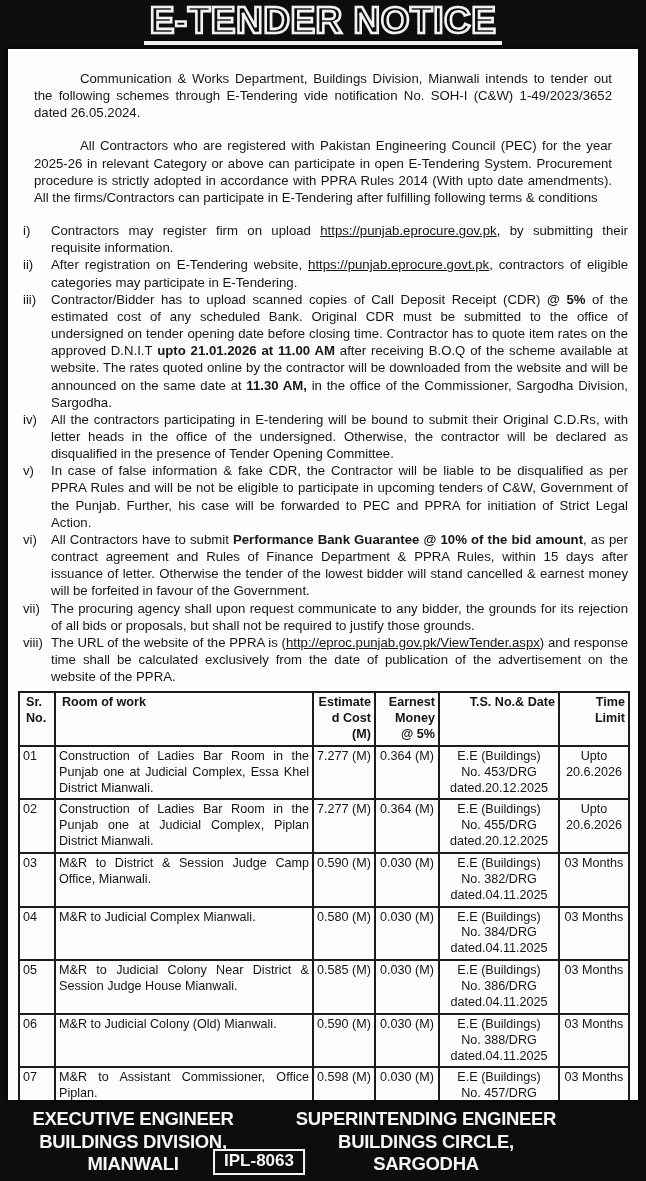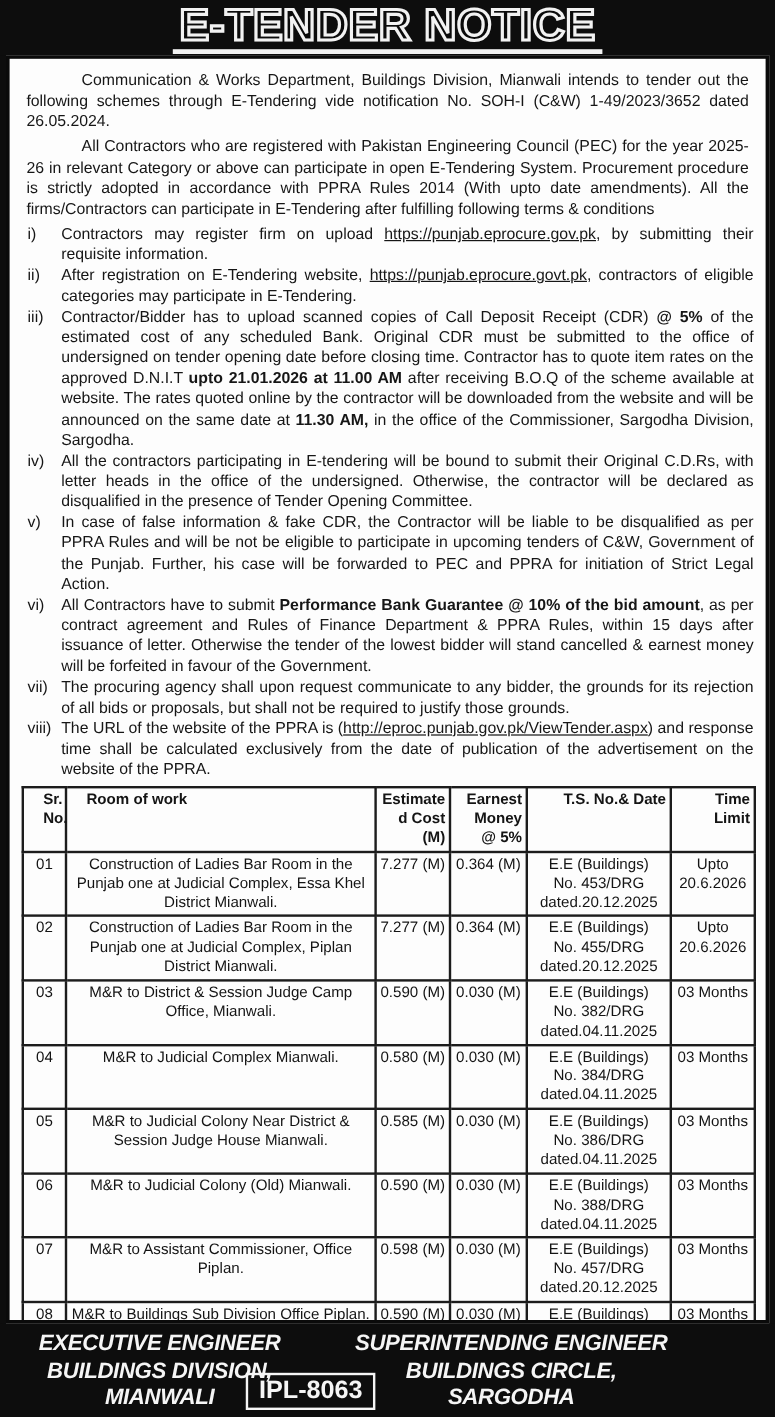--- a/index.html
+++ b/index.html
@@ -36,21 +36,21 @@
   
   .content {
     flex: 1 1 auto;
     margin: 0 5px;
     background: #fdfdfd;
     border: 3px solid #0a0a0a;
     padding: 5px 10px 4px 10px;
     overflow: hidden;
   }
   .para {
-    margin: 4px;
+    margin: 16px;
     font-size: 13.2px; line-height: 1.3;
     text-align: justify;
     text-indent: 46px;
   }
   ol.terms { list-style: none; margin: 1px 0 0 0; padding: 0; }
   ol.terms li {
     position: relative;
     padding-left: 33px;
     font-size: 13.2px; line-height: 1.3;
     text-align: justify;
@@ -66,24 +66,23 @@
     table-layout: fixed;
     margin-top: 6px;
   }
   table.schemes th, table.schemes td {
     border: 2px solid #1c1c1c;
     padding: 2px 3px;
     font-size: 12.6px; line-height: 1.26;
     vertical-align: top;
     white-space: pre-line;
     color: #141414;
-    text-align: center;
   }
   table.schemes th { font-weight: bold; text-align: right; }
-  table.schemes th:nth-child(1), table.schemes th:nth-child(2) { text-align: left; padding-left: 16px; }
+  table.schemes th:nth-child(1), table.schemes th:nth-child(2) { text-align: left; padding-left: 6px; }
   col.c-sr { width: 36px; } col.c-work { width: 258px; }
   col.c-cost { width: 62px; } col.c-earnest { width: 64px; }
   col.c-ts { width: 120px; } col.c-time { width: 70px; }
   td.col-sr { text-align: left; padding-left: 7px; }
   td.col-work { text-align: justify; white-space: normal; }
   td.col-cost, td.col-earnest, td.col-ts, td.col-time { text-align: center; }
 
   
   .footer {
     flex: 0 0 78px; height: 78px;
@@ -92,31 +91,30 @@
     background: #0d0d0d;
     color: #f5f5f5;
     font-weight: bold;
     padding-top: 5px;
   }
   .footer-block {
     text-align: center;
     white-space: pre-line;
     font-size: 18.5px; line-height: 1.22;
     letter-spacing: -0.3px;
-    font-style: italic;
   }
   .footer-left  { width: 250px; margin-left: 8px; }
   .footer-right { width: 272px; margin-left: 32px; }
   .ipl-box {
     position: absolute;
     left: 259px; bottom: 6px;
     transform: translateX(-50%);
     border: 2px solid #f5f5f5;
     padding: 0 9px 2px 9px;
-    font-size: 21px; line-height: 1.2;
+    font-size: 17px; line-height: 1.2;
     font-weight: bold;
   }
 </style>
 </head>
 <body>
 
 <div class="page">
 
   <div class="title-band">
     <div class="title-text">E-TENDER NOTICE</div>

